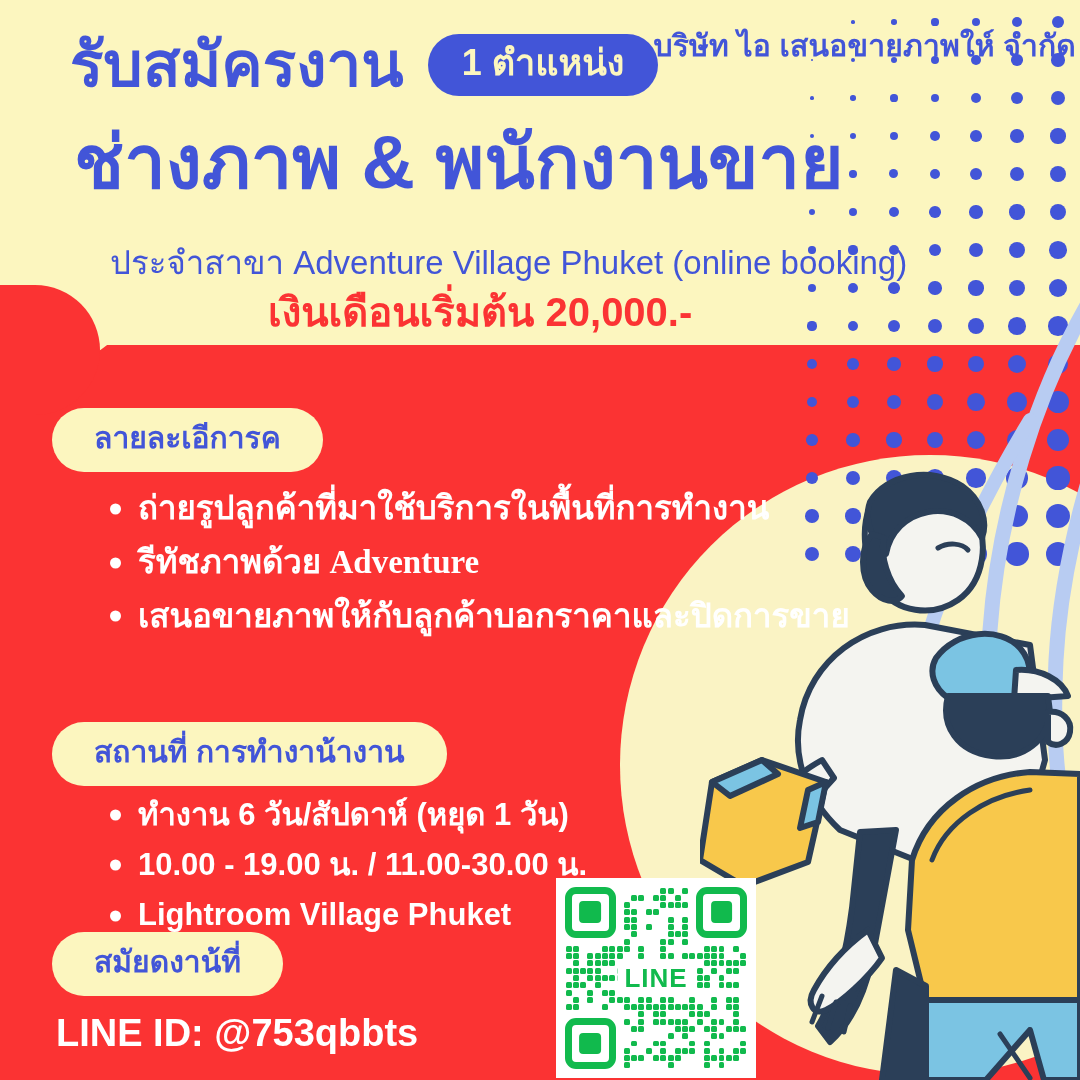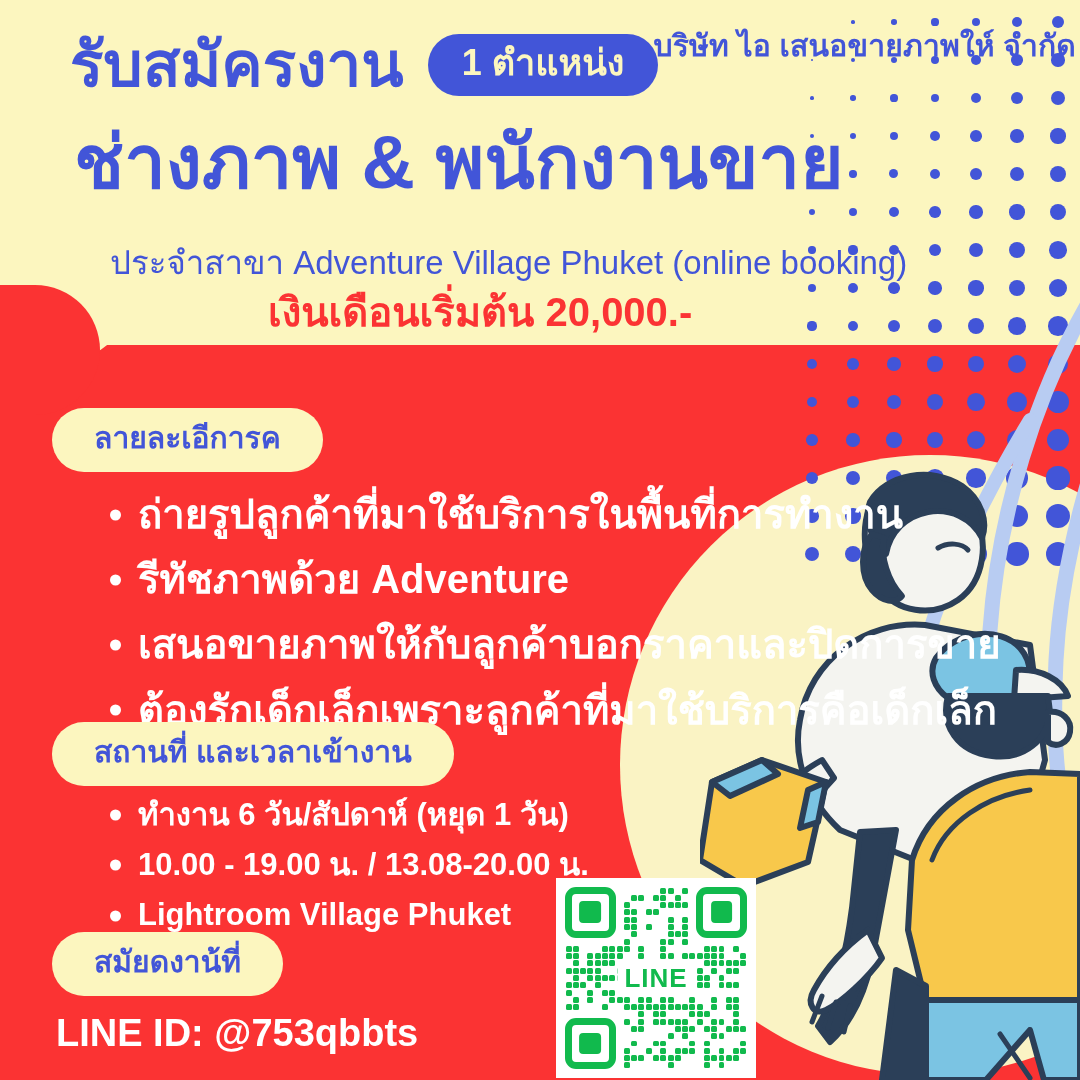--- a/index.html
+++ b/index.html
@@ -100,21 +100,21 @@
   ul.blist li {
     position:relative; color:#FFFFFF; font-weight:700;
     padding-left:34px; white-space:nowrap;
   }
   ul.blist li::before {
     content:""; position:absolute; left:6px; top:50%;
     transform:translateY(-50%);
     width:11px; height:11px; background:#FFFFFF; border-radius:50%;
   }
   #list-details { left:104px; top:482px; }
-  #list-details li { font-size:40px; line-height:1.63; }
+  #list-details li { font-size:33px; line-height:1.63;font-family:Liberation Serif, serif; }
   #list-place { left:104px; top:790px; }
   #list-place li { font-size:31px; line-height:1.62; }
 
   .lineid {
     position:absolute; left:56px; top:1014px; z-index:8;
     color:#FFFFFF; font-size:38px; font-weight:700; line-height:1;
     white-space:nowrap;
   }
 
   
@@ -323,27 +323,26 @@
 
   <div class="subtitle">ประจำสาขา Adventure Village Phuket (online booking)</div>
 
   <div class="salary">เงินเดือนเริ่มต้น 20,000.-</div>
 
   <div class="pill" id="pill-details">ลายละเอีการค</div>
   <ul class="blist" id="list-details">
     <li>ถ่ายรูปลูกค้าที่มาใช้บริการในพื้นที่การทำงาน</li>
     <li>รีทัชภาพด้วย Adventure</li>
     <li>เสนอขายภาพให้กับลูกค้าบอกราคาและปิดการขาย</li>
-    <li>ต้องรักเด็กเล็กเพราะลูกค้าที่มาใช้บริการคือเด็กเล็ก</li>
   </ul>
 
-  <div class="pill" id="pill-place">สถานที่ และเวลาเข้างาน</div>
+  <div class="pill" id="pill-place">สถานที่ การทำงาน้างาน</div>
   <ul class="blist" id="list-place">
     <li>ทำงาน 6 วัน/สัปดาห์ (หยุด 1 วัน)</li>
-    <li>10.00 - 19.00 น. / 13.08-20.00 น.</li>
+    <li>10.00 - 19.00 น. / 11.00-30.00 น.</li>
     <li>Lightroom Village Phuket</li>
   </ul>
 
   <div class="pill" id="pill-apply">สมัยดงาน้ที่</div>
   <div class="lineid">LINE ID: @753qbbts</div>
 
   <div class="qr-wrap">
     <div class="qr-canvas" id="qrcanvas">
       <div class="qr-line">LINE</div>
     <div class="qr-m" style="width: 5.98px; height: 5.98px; left: 95.29px; top: 0.65px;"></div>

